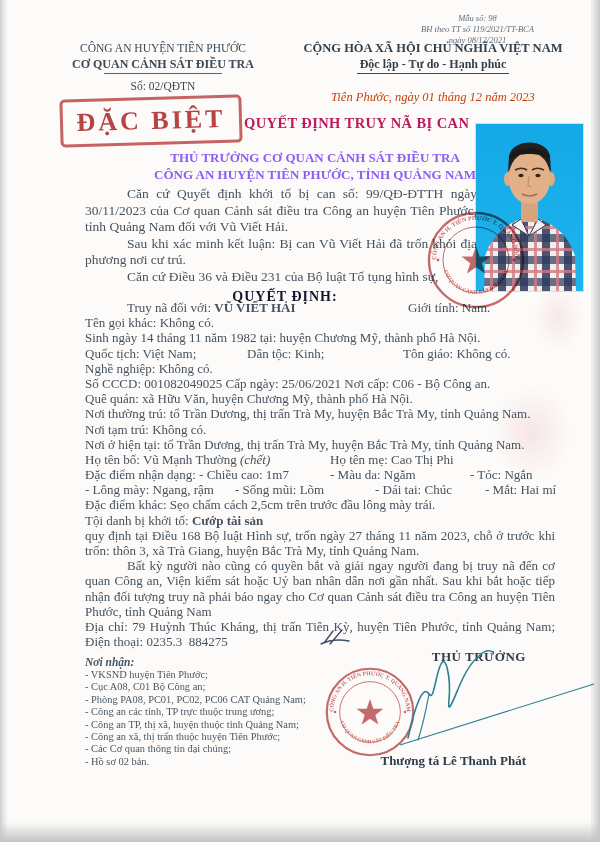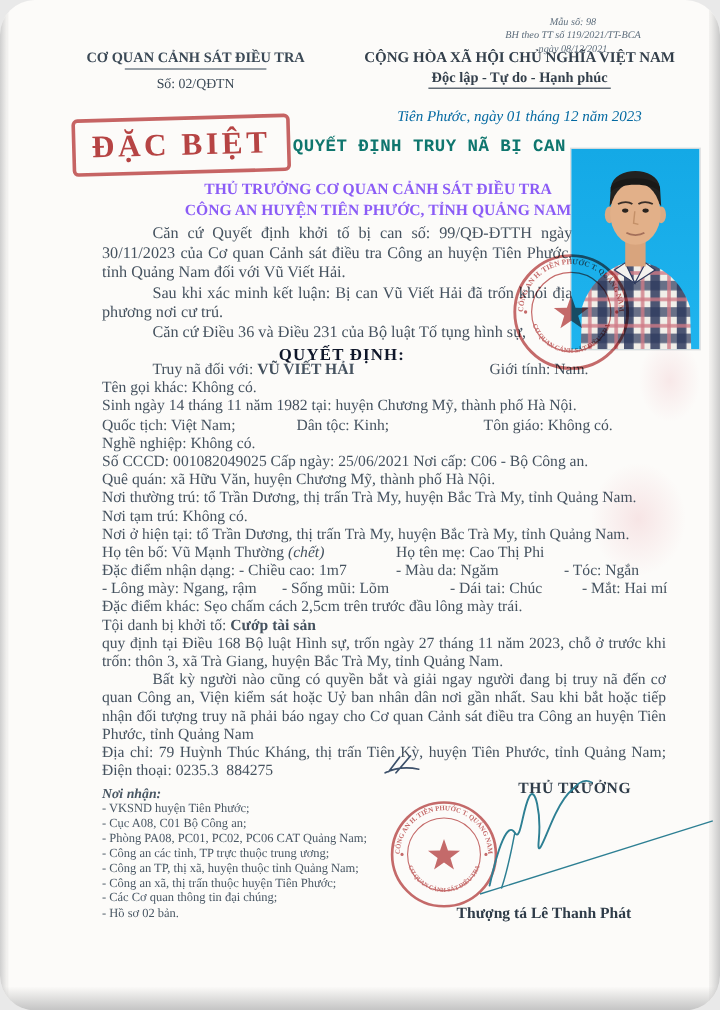--- a/index.html
+++ b/index.html
@@ -1,17 +1,17 @@
 <!DOCTYPE html>
 <html><head>
 <meta charset="utf-8">
 <style>
   html,body{margin:0;padding:0;background:#e9e9e9;}
   .page{position:relative;width:600px;height:842px;background:#fcfbf9;overflow:hidden;
-        font-family:"Liberation Serif","DejaVu Serif",serif;color:#45525f;border-radius:29px;}
+        font-family:"Liberation Serif","DejaVu Serif",serif;color:#45525f;}
   .edge-left{position:absolute;left:0;top:0;width:7px;height:842px;
              background:linear-gradient(to right,#cfcfcf,#f2f1ef 80%);}
   .edge-right{position:absolute;left:591px;top:0;width:9px;height:842px;
               background:linear-gradient(to left,#c9c9c9,#efeeec 85%);}
   .edge-bottom{position:absolute;left:0;top:822px;width:600px;height:20px;
                background:linear-gradient(to bottom,rgba(250,249,247,0),#c6c6c6 95%);}
   .abs{position:absolute;}
   .ctr{text-align:center;}
   .b{font-weight:bold;}
   .i{font-style:italic;}
@@ -19,27 +19,27 @@
   .form-meta{left:370px;top:13px;width:215px;font-size:8.5px;font-style:italic;
              color:#5d6d7c;line-height:11px;text-align:center;}
   .hdr-left{left:38px;top:40px;width:250px;font-size:11.5px;color:#3b4956;line-height:16px;}
   .hdr-left .l2{font-weight:bold;font-size:12px;}
   .hdr-rule-l{width:118px;height:0;border-bottom:1px solid #55626f;margin:1px auto 4px;}
   .hdr-doc-no{font-size:11.5px;margin-top:3px;}
   .hdr-right{left:287px;top:40px;width:292px;line-height:16px;color:#333f4b;}
   .hdr-right .l1{font-weight:bold;font-size:12.5px;}
   .hdr-right .l2{font-weight:bold;font-size:12px;}
   .hdr-rule-r{width:152px;height:0;border-bottom:1px solid #3c4956;margin:1px auto 5px;}
-  .hdr-date{font-style:italic;font-size:12.5px;color:#0369a1;margin-top:15px;}
+  .hdr-date{font-style:italic;font-size:12.5px;color:#c2410c;margin-top:15px;}
   .dacbiet{left:60px;top:97px;width:176px;height:42px;border:3px solid rgba(180,50,50,.75);
            border-radius:5px;transform:rotate(-1.6deg);display:flex;align-items:center;
            justify-content:center;font-size:26px;font-weight:bold;letter-spacing:3px;
            color:rgba(172,42,42,.88);}
   .doc-title{left:244px;top:115px;width:330px;font-size:14.5px;font-weight:bold;
-             letter-spacing:.4px;color:#0f766e;font-family:Liberation Mono, monospace;}
+             letter-spacing:.4px;color:#be185d;}
   .photo{left:476px;top:124px;width:107px;height:167px;z-index:2;
          box-shadow:0 0 0 1px rgba(120,130,140,.25);}
   .issuer{left:75px;top:149px;width:480px;font-weight:bold;font-size:13px;
           color:#8b5cf6;line-height:17px;text-align:center;}
   .preamble{left:85px;top:186px;width:392px;font-size:13.5px;line-height:16.6px;
             text-align:justify;}
   .preamble p{margin:0;text-indent:42px;}
   .decision-h{left:85px;top:289px;width:400px;text-align:center;font-weight:bold;
               font-size:14px;letter-spacing:1px;color:#0f172a;}
   .body-block{left:85px;top:300px;width:470px;font-size:13px;line-height:15.2px;}
@@ -82,20 +82,21 @@
   <div class="abs smudge1"></div>
   <div class="abs smudge2"></div>
 
   <div class="abs form-meta">
     <div>Mẫu số: 98</div>
     <div>BH theo TT số 119/2021/TT-BCA</div>
     <div>ngày 08/12/2021</div>
   </div>
 
   <div class="abs hdr-left ctr">
+    <div>CÔNG AN HUYỆN TIÊN PHƯỚC</div>
     <div class="l2">CƠ QUAN CẢNH SÁT ĐIỀU TRA</div>
     <div class="hdr-rule-l"></div>
     <div class="hdr-doc-no">Số: 02/QĐTN</div>
   </div>
 
   <div class="abs hdr-right ctr">
     <div class="l1">CỘNG HÒA XÃ HỘI CHỦ NGHĨA VIỆT NAM</div>
     <div class="l2">Độc lập - Tự do - Hạnh phúc</div>
     <div class="hdr-rule-r"></div>
     <div class="hdr-date">Tiên Phước, ngày 01 tháng 12 năm 2023</div>

